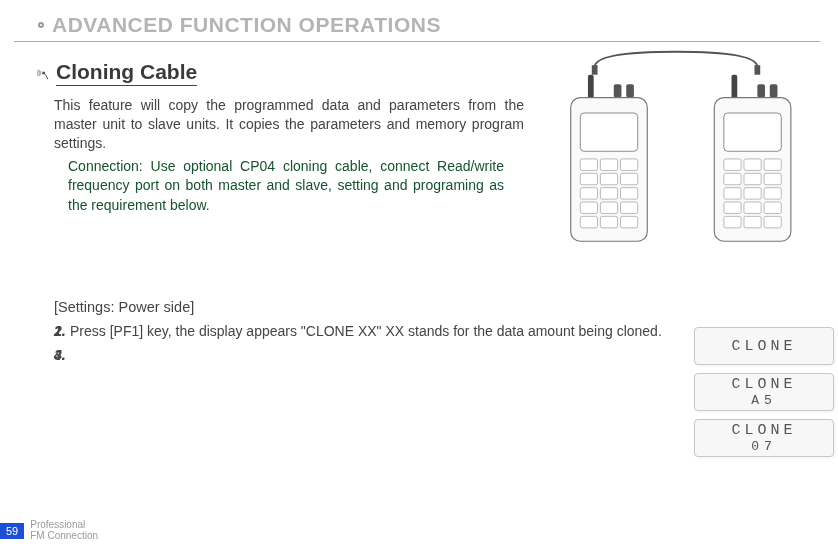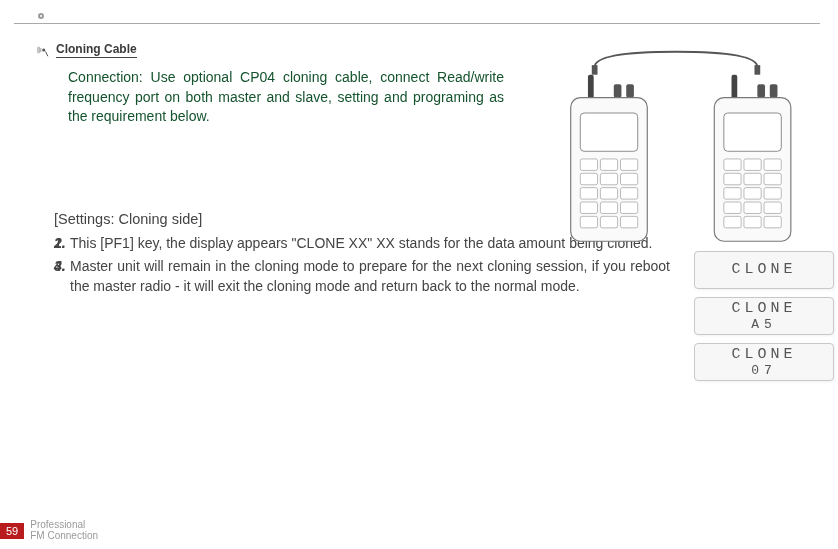--- a/index.html
+++ b/index.html
@@ -37,21 +37,21 @@
     display: flex;
     align-items: center;
     margin-bottom: 10px;
     position: relative;
     margin-left: -18px;
   }
   .section-icon {
     width: 14px; height: 14px; margin-right: 6px; flex: 0 0 auto;
   }
   .section-title {
-    font-size: 12px;
+    font-size: 21px;
     font-weight: bold;
     color: #3a3a3a;
     border-bottom: 1.5px solid #444;
     padding-bottom: 1px;
   }
   .intro {
     font-size: 14px;
     color: #444;
     line-height: 1.35;
     max-width: 470px;
@@ -99,21 +99,21 @@
     position: absolute;
     left: 0;
     font-style: italic;
     font-weight: bold;
   }
   ol.steps li.wide { padding-right: 0; }
   ol.steps li.narrow { padding-right: 150px; }
   .displays {
     position: absolute;
     right: -14px;
-    top: 18px;
+    top: 6px;
     width: 140px;
     display: flex;
     flex-direction: column;
     gap: 8px;
   }
   .display-box {
     background: #f7f7f7;
     border: 1px solid #c8c8c8;
     border-radius: 4px;
     height: 38px;
@@ -129,63 +129,65 @@
   }
   .display-box .l2 { font-size: 13px; letter-spacing: 5px; }
   .footer {
     position: absolute;
     left: 0;
     bottom: 8px;
     display: flex;
     align-items: center;
   }
   .page-num {
-    background: #b91c1c;
+    background: #1d4ed8;
     color: #fff;
     font-size: 11px;
     padding: 2px 6px;
     margin-right: 6px;
   }
   .footer-text {
     font-size: 10px;
     line-height: 1.05;
     color: #9a9a9a;
   }
 </style>
 </head>
 <body>
 
 <div class="title-bar">
   <span class="title-bar-dot"></span>
+  <span class="title-text">ADVANCED FUNCTION OPERATIONS</span>
 </div>
 
 <div class="section">
   <div class="section-header">
     <span class="section-icon">
       <svg viewBox="0 0 20 20">
         <path d="M3 5 Q2 10 3 15" stroke="#777" stroke-width="1" fill="none"></path>
         <path d="M5 6 Q4 10 5 14" stroke="#777" stroke-width="1" fill="none"></path>
         <path d="M7 7 Q6.4 10 7 13" stroke="#777" stroke-width="1" fill="none"></path>
         <circle cx="11" cy="10" r="2.2" fill="#555"></circle>
         <path d="M13.5 12 L17 19" stroke="#555" stroke-width="1.4"></path>
       </svg>
     </span>
     <span class="section-title">Cloning Cable</span>
   </div>
 
+  <p class="intro">This feature will copy the programmed data and parameters from the master unit to slave units. It copies the parameters and memory program settings.</p>
   <p class="intro-sub">Connection: Use optional CP04 cloning cable, connect Read/write frequency port on both master and slave, setting and programing as the requirement below.</p>
 
-  <p class="settings-label">[Settings: Cloning side]</p>
+  <p class="settings-label">[Settings: Power side]</p>
 
   <div class="steps-wrap">
     <ol class="steps">
       <li class="wide"><span class="num">1.</span></li>
-      <li class="narrow"><span class="num">2.</span><span>This [PF1] key, the display appears "CLONE XX" XX stands for the data amount being cloned.</span></li>
+      <li class="narrow"><span class="num">2.</span><span>Press [PF1] key, the display appears "CLONE XX" XX stands for the data amount being cloned.</span></li>
       <li class="narrow"><span class="num">3.</span></li>
-      <li class="narrow"><span class="num">4.</span><span>Master unit will remain in the cloning mode to prepare for the next cloning session, if you reboot the master radio - it will exit the cloning mode and return back to the normal mode.</span></li>
+      <li class="narrow"><span class="num">4.</span></li>
     </ol>
 
     <div class="displays">
       <div class="display-box">
         <span>CLONE</span>
       </div>
       <div class="display-box">
         <span>CLONE</span>
         <span class="l2">A5</span>
       </div>

